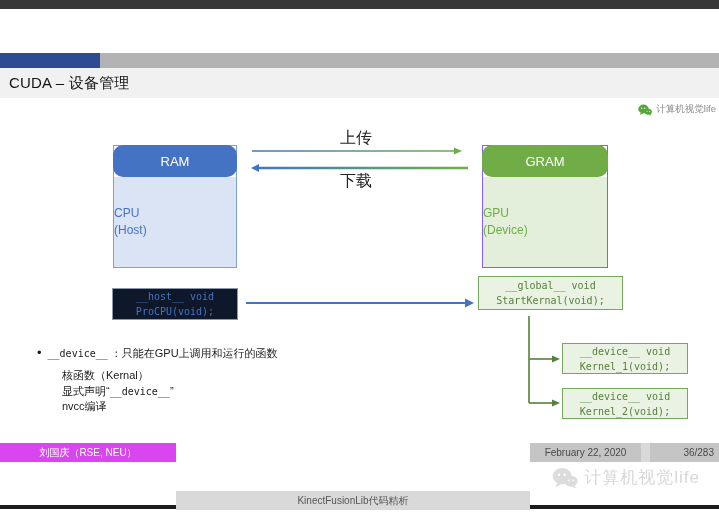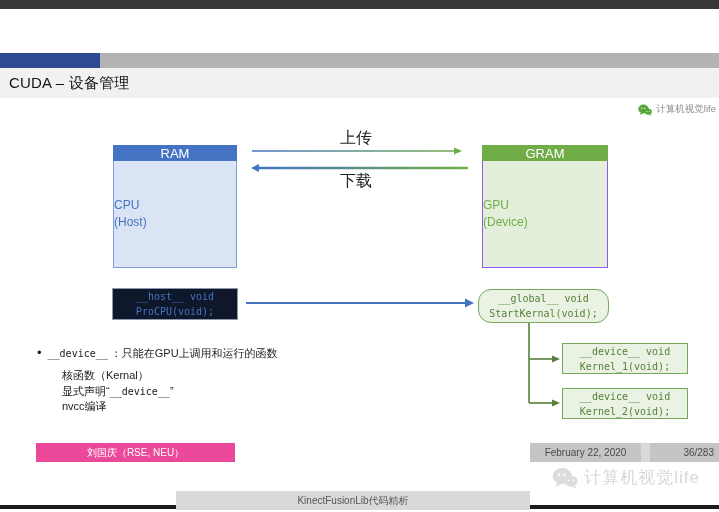--- a/index.html
+++ b/index.html
@@ -25,22 +25,22 @@
   .wm-top{right:3px;top:103px;display:flex;align-items:center;gap:4px;
     font-size:9.5px;color:#8a8a8a;}
   .wm-bottom{right:19px;top:466px;display:flex;align-items:center;gap:6px;
     font-size:17px;color:#d8d8d8;letter-spacing:1px;text-shadow:0 1px 0 #ffffff;}
 
   
   .connectors{left:0;top:0;width:719px;height:512px;z-index:1;pointer-events:none;}
 
   
   .membox{z-index:2;box-sizing:border-box;display:flex;flex-direction:column;}
-  .membox .hd{height:16px;display:flex;align-items:center;justify-content:center;
-    color:#ffffff;font-size:13px;}
+  .membox .hd{height:32px;display:flex;align-items:center;justify-content:center;
+    color:#ffffff;font-size:13px;border-radius:10px;}
   .membox .bd{flex:1;display:flex;flex-direction:column;align-items:flex-start;justify-content:center;
     font-size:12px;line-height:17px;}
   .ram{left:113px;top:145px;width:124px;height:123px;border:1px solid #7ea0d8;}
   .ram .hd{background:#4573c4;margin:-1px -1px 0 -1px;}
   .ram .bd{background:#dbe4f4;color:#4573c4;}
   .gram{left:482px;top:145px;width:126px;height:123px;border:1px solid #8b5cf6;}
   .gram .hd{background:#70ad47;margin:-1px -1px 0 -1px;}
   .gram .bd{background:#e3efda;color:#70ad47;}
 
   
@@ -49,36 +49,36 @@
   .lbl-down{top:171px;}
 
   
   .codebox{z-index:2;box-sizing:border-box;display:flex;flex-direction:column;
     align-items:center;justify-content:center;
     font-family:"DejaVu Sans Mono","Liberation Mono",monospace;
     font-size:10px;line-height:15px;white-space:pre;}
   .code-blue{background:#0f172a;border:1px solid #8a97ad;color:#4573c4;}
   .code-green{background:#eaf2e3;border:1px solid #74a85a;color:#56813a;}
   .hostbox{left:112px;top:288px;width:126px;height:32px;}
-  .globalbox{left:478px;top:289px;width:131px;height:34px;border-radius:13px;}
+  .globalbox{left:478px;top:276px;width:145px;height:34px;}
   .dev1box{left:562px;top:343px;width:126px;height:31px;}
   .dev2box{left:562px;top:388px;width:126px;height:31px;}
 
   
   .bullet-line{left:37px;top:346px;display:flex;align-items:baseline;z-index:2;
     font-size:11px;color:#1a1a1a;}
   .bullet-dot{font-size:13px;margin-right:6px;line-height:14px;}
   .mono-inline{font-family:"DejaVu Sans Mono","Liberation Mono",monospace;font-size:10px;}
   .bullet-rest{margin-left:3px;}
   .sub-notes{left:62px;top:368px;z-index:2;font-size:11px;color:#1a1a1a;line-height:15.5px;}
 
   
   .footer-seg{top:443px;height:19px;display:flex;align-items:center;justify-content:center;
     font-size:10px;z-index:2;box-sizing:border-box;}
-  .f-author{left:0;width:199px;background:#ec4899;color:#ffffff;margin-left:36px;}
+  .f-author{left:0;width:176px;background:#d946ef;color:#ffffff;}
   .f-title{left:176px;width:354px;background:#d9d9d9;color:#565656;margin-top:48px;}
   .f-date{left:530px;width:111px;background:#c5c5c5;color:#4a4a4a;}
   .f-gap{left:641px;width:9px;background:#d9d9d9;}
   .f-page{left:650px;width:69px;background:#c5c5c5;color:#4a4a4a;justify-content:flex-end;padding-right:5px;}
 
   .bottom-line{left:0;top:505px;width:719px;height:4px;background:#1c1c1c;}
 </style>
 </head>
 <body>
 

